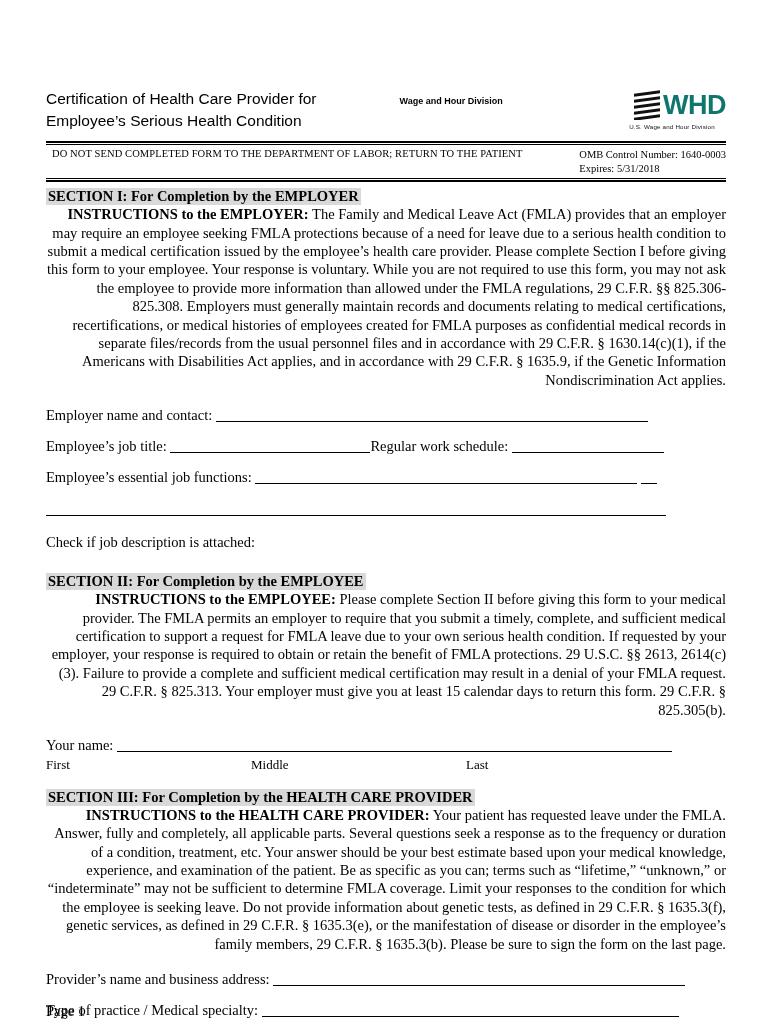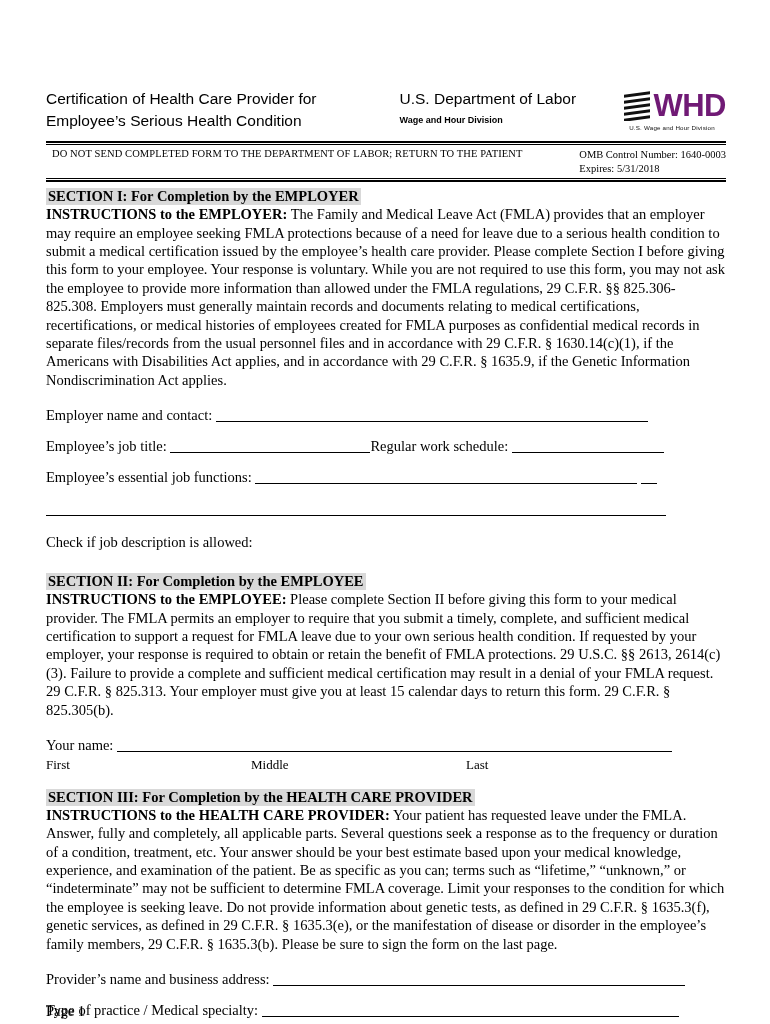--- a/index.html
+++ b/index.html
@@ -77,24 +77,24 @@
     position: absolute;
     left: 0;
     width: 100%;
     height: 3px;
     background: #111;
     transform: skewY(-8deg);
   }
   .logo-whd {
     font-family: "Liberation Sans", sans-serif;
     font-weight: bold;
-    font-size: 31px;
+    font-size: 27px;
     letter-spacing: -0.5px;
     line-height: 1;
-    color: #701a75;
+    color: #0f766e;
   }
   .logo-caption {
     font-family: "Liberation Sans", sans-serif;
     font-size: 6.2px;
     margin-top: 3px;
     color: #111;
     letter-spacing: 0.2px;
   }
 
   .rule-thick {
@@ -123,21 +123,21 @@
     font-size: 14.5px;
     background: #d9d9d9;
     display: inline-block;
     padding: 0 2px;
     margin: 0;
   }
   p.body {
     font-size: 14.5px;
     line-height: 1.27;
     margin: 0;
-    text-align: left;
+    text-align: right;
   }
   .bold { font-weight: bold; }
   .gap-sm { height: 9px; }
   .gap-md { height: 16px; }
 
   .field-line {
     font-size: 14.5px;
     line-height: 1.5;
     white-space: nowrap;
     font-family: Liberation Serif, serif;
@@ -172,21 +172,20 @@
 <body>
 
 <div class="page">
 
   <div class="header">
     <div class="title-block">
       <div>Certification of Health Care Provider for</div>
       <div>Employee’s Serious Health Condition</div>
     </div>
     <div class="dol-block">
-      <div class="dol-title">U.S. Department of Labor</div>
       <div class="dol-sub">Wage and Hour Division</div>
     </div>
     <div class="logo-block">
       <div class="logo-row">
         <div class="logo-flag">
           <span style="top:2px"></span>
           <span style="top:8px"></span>
           <span style="top:14px"></span>
           <span style="top:20px"></span>
           <span style="top:26px"></span>
@@ -232,21 +231,21 @@
     <div class="field-line">
       <span>Employee’s essential job functions: </span><span class="ul" style="width:382px"></span><span class="ul" style="width:16px;margin-left:4px"></span>
     </div>
 
     <div style="height:26px"></div>
     <div class="blank-line" style="width:620px"></div>
 
     <div class="gap-md"></div>
 
     <div class="field-line">
-      <span>Check if job description is allowed:</span>
+      <span>Check if job description is attached:</span>
     </div>
   </div>
 
   <div style="margin-top:19px">
     <div class="section-head">SECTION II:  For Completion by the EMPLOYEE</div>
     <p class="body"><span class="bold">INSTRUCTIONS to the EMPLOYEE:</span><span>  Please complete Section II before giving this form to your medical provider.  The FMLA permits an employer to require that you submit a timely, complete, and sufficient medical certification to support a request for FMLA leave due to your own serious health condition. If requested by your employer, your response is required to obtain or retain the benefit of FMLA protections.  29 U.S.C. §§ 2613, 2614(c)(3). Failure to provide a complete and sufficient medical certification may result in a denial of your FMLA request. 29 C.F.R. § 825.313. Your employer must give you at least 15 calendar days to return this form. 29 C.F.R. § 825.305(b).</span></p>
 
     <div class="gap-md"></div>
 
     <div class="field-line">

